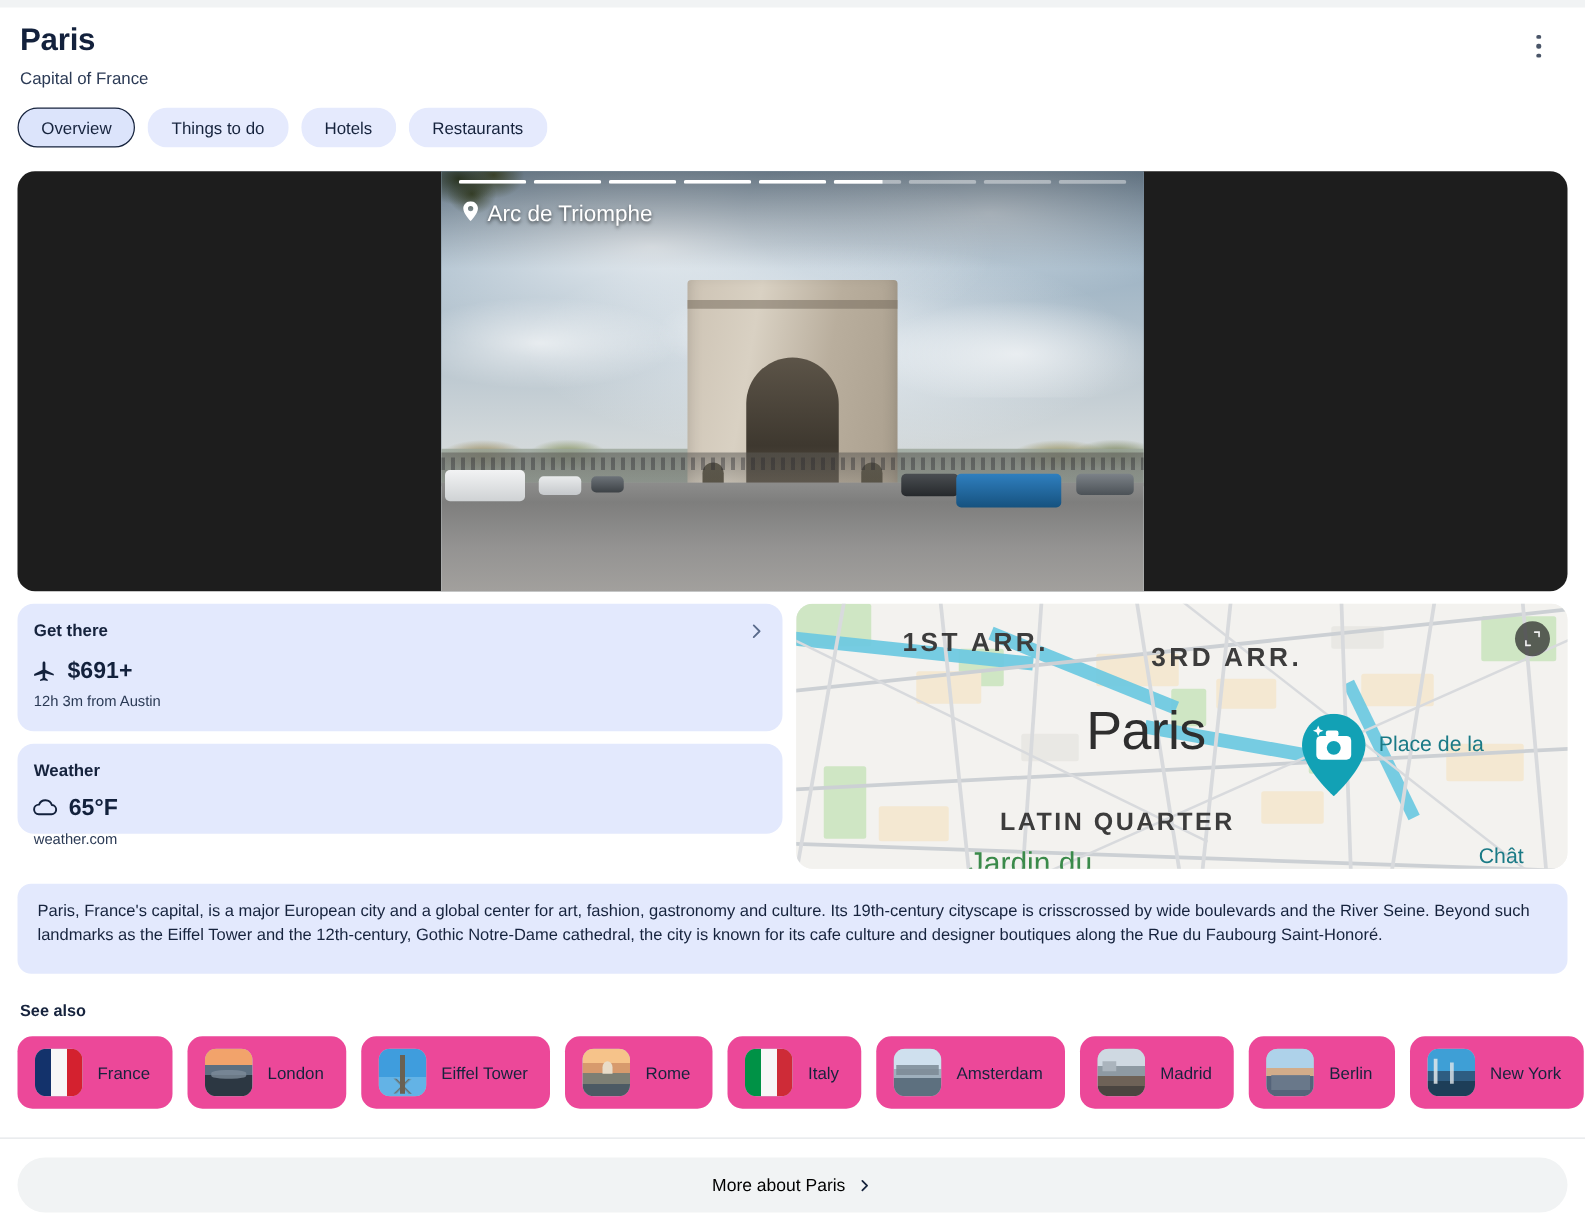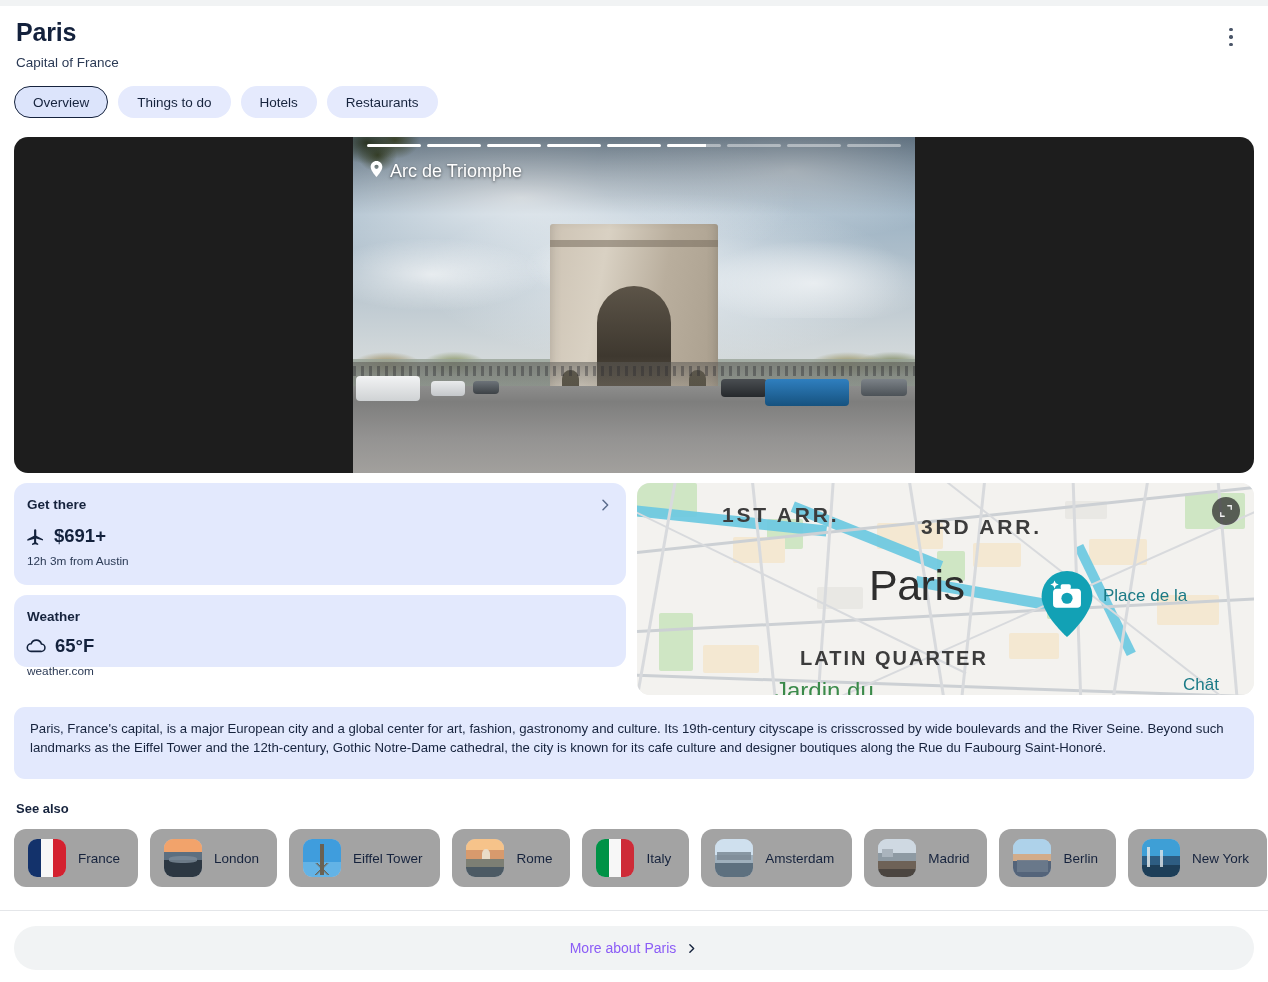--- a/index.html
+++ b/index.html
@@ -330,21 +330,21 @@
     position: absolute; left: 16px; top: 801px;
     font-size: 13px; font-weight: bold; color: #16233d;
   }
   .chips {
     position: absolute; left: 14px; top: 829px;
     width: 1244px;
     display: flex; gap: 12px; align-items: center;
   }
   .chip {
     height: 58px;
-    background: #a3a3a3;
+    background: #ec4899;
     border-radius: 12px;
     display: flex; align-items: center; gap: 12px;
     padding: 0 18px 0 14px;
     cursor: pointer;
     flex: 0 0 auto;
   }
   .chip-thumb {
     width: 38px; height: 38px;
     border-radius: 9px;
     overflow: hidden;
@@ -410,21 +410,21 @@
   }
   .more-bar {
     position: absolute; left: 14px; top: 926px;
     width: 1240px; height: 44px;
     background: #f1f3f4;
     border-radius: 22px;
     display: flex; align-items: center; justify-content: center;
     gap: 9px;
     cursor: pointer;
   }
-  .more-bar .lbl { font-size: 14px; color: #8b5cf6; }
+  .more-bar .lbl { font-size: 14px; color: #000000; }
 </style>
 </head>
 <body>
 
 <div class="page">
 
   <div class="top-strip"></div>
 
   <div class="header">
     <h1 class="title">Paris</h1>

